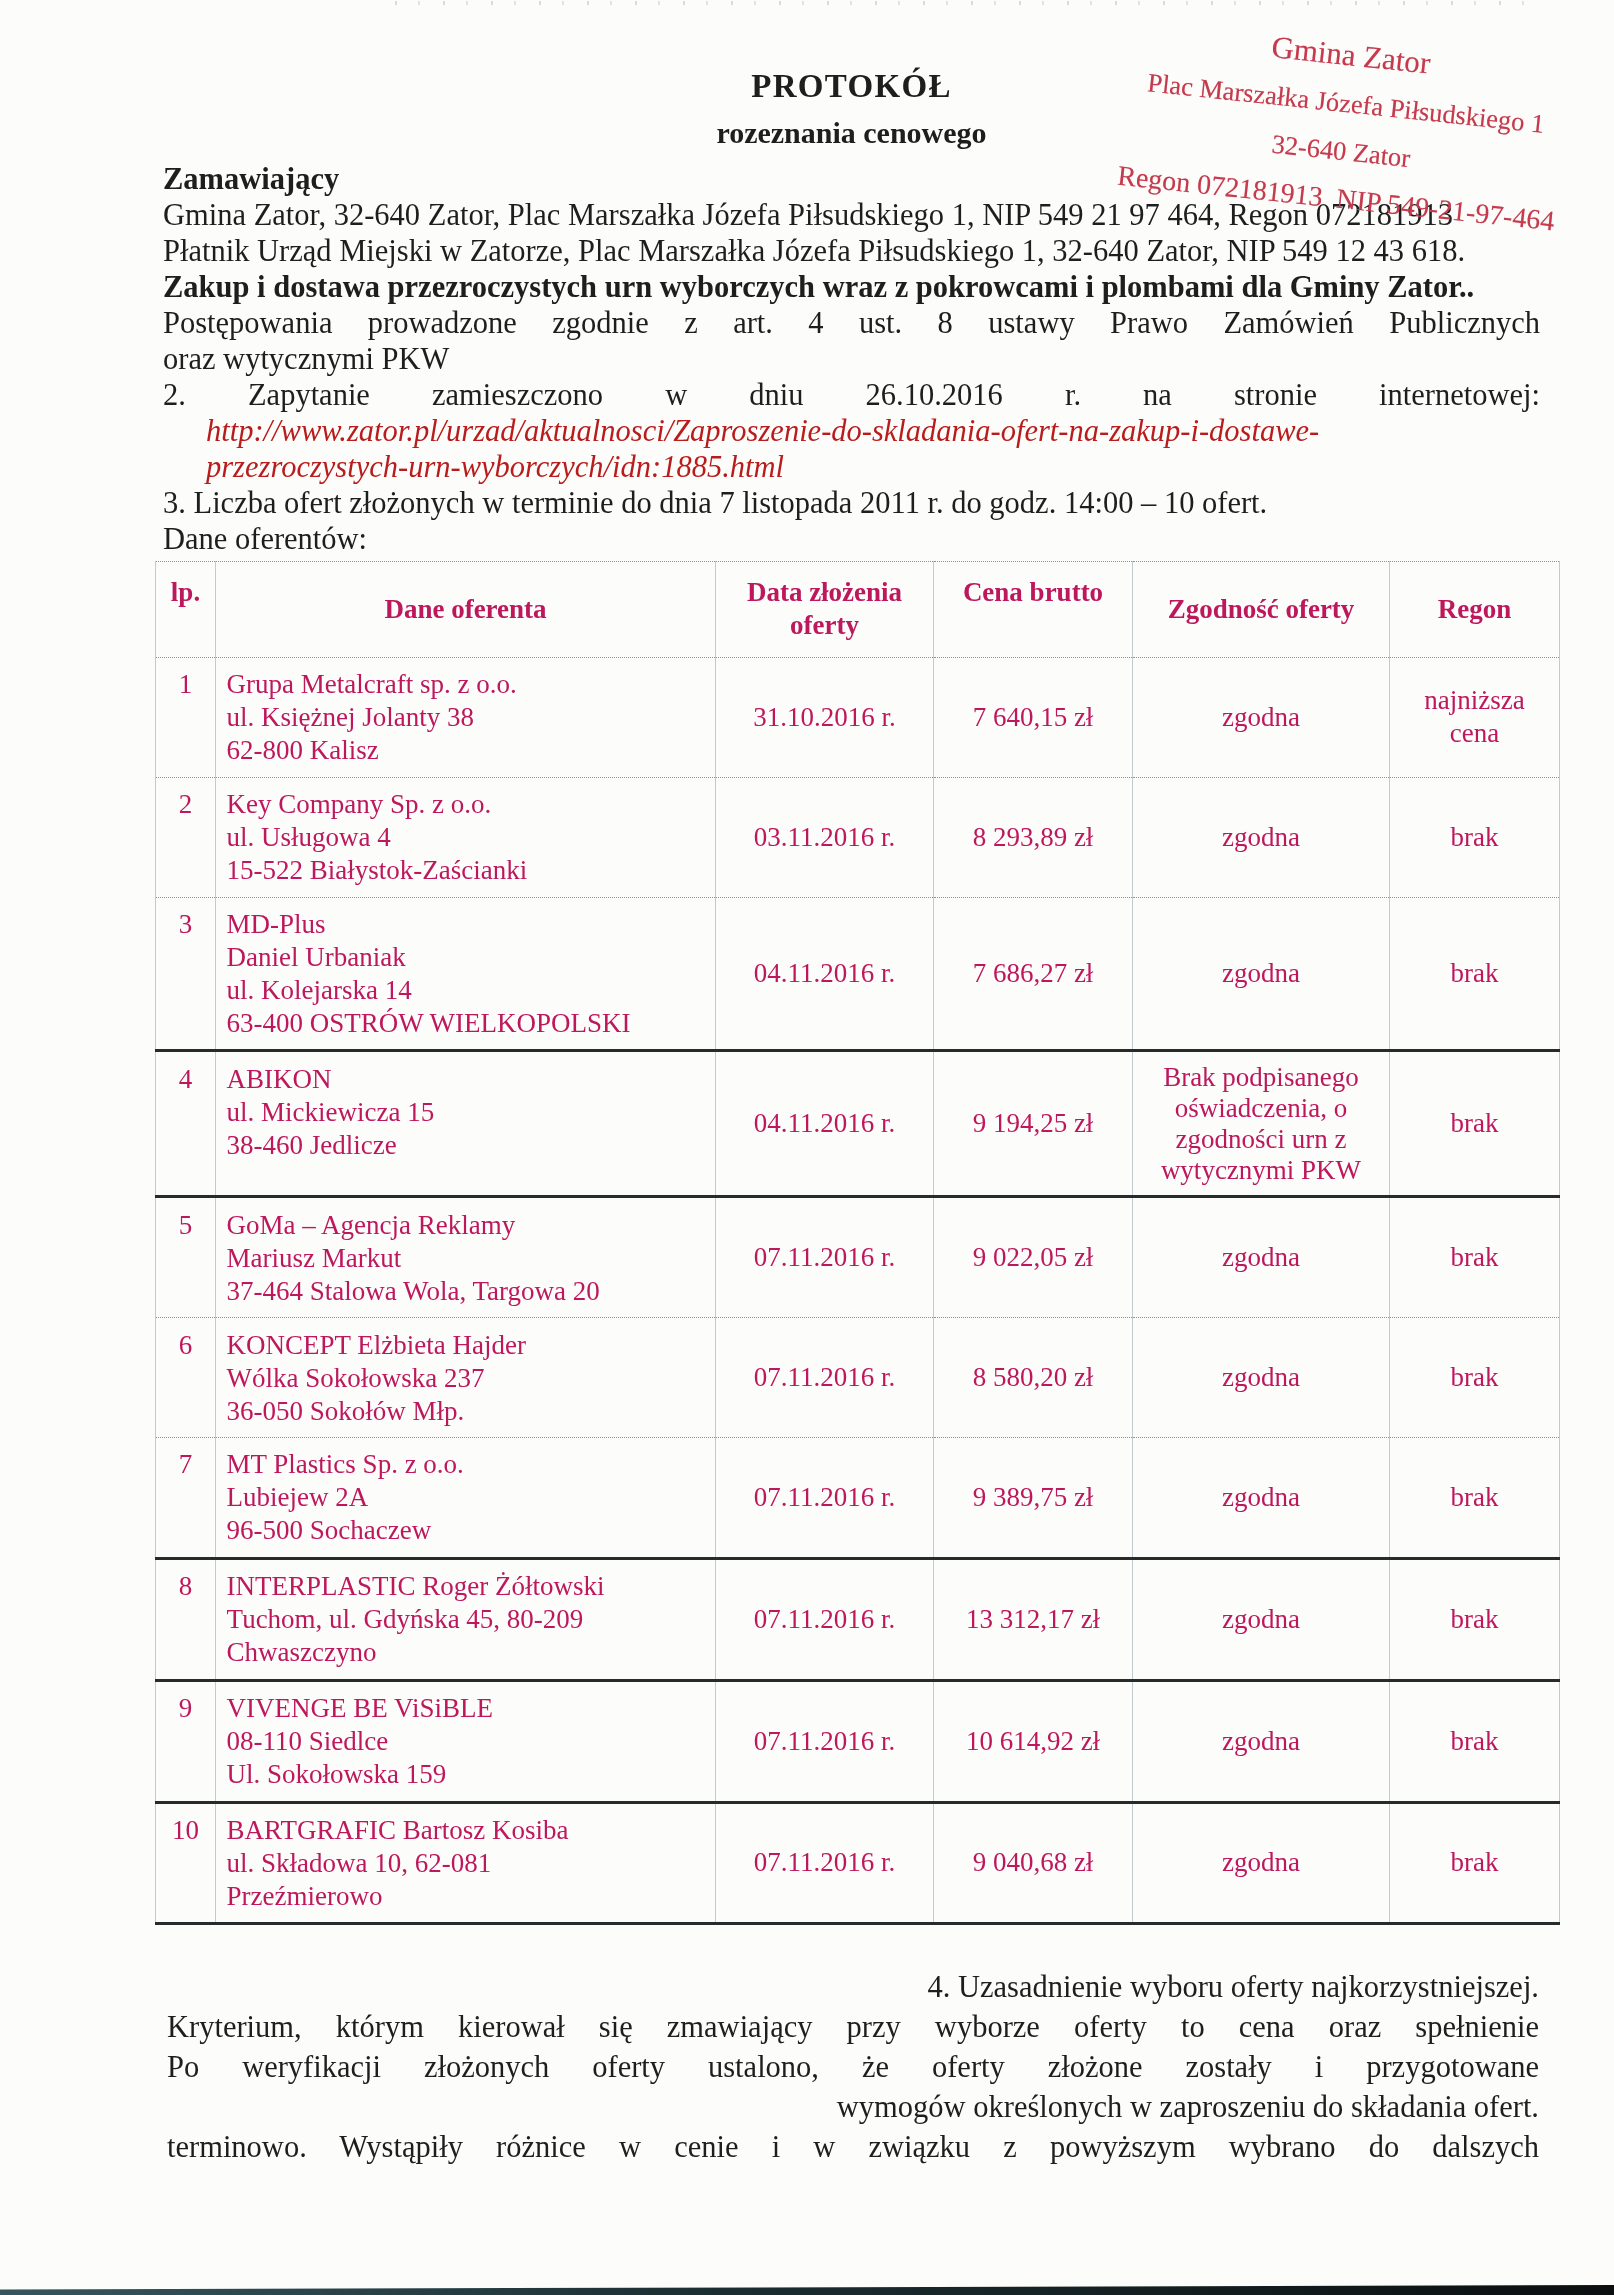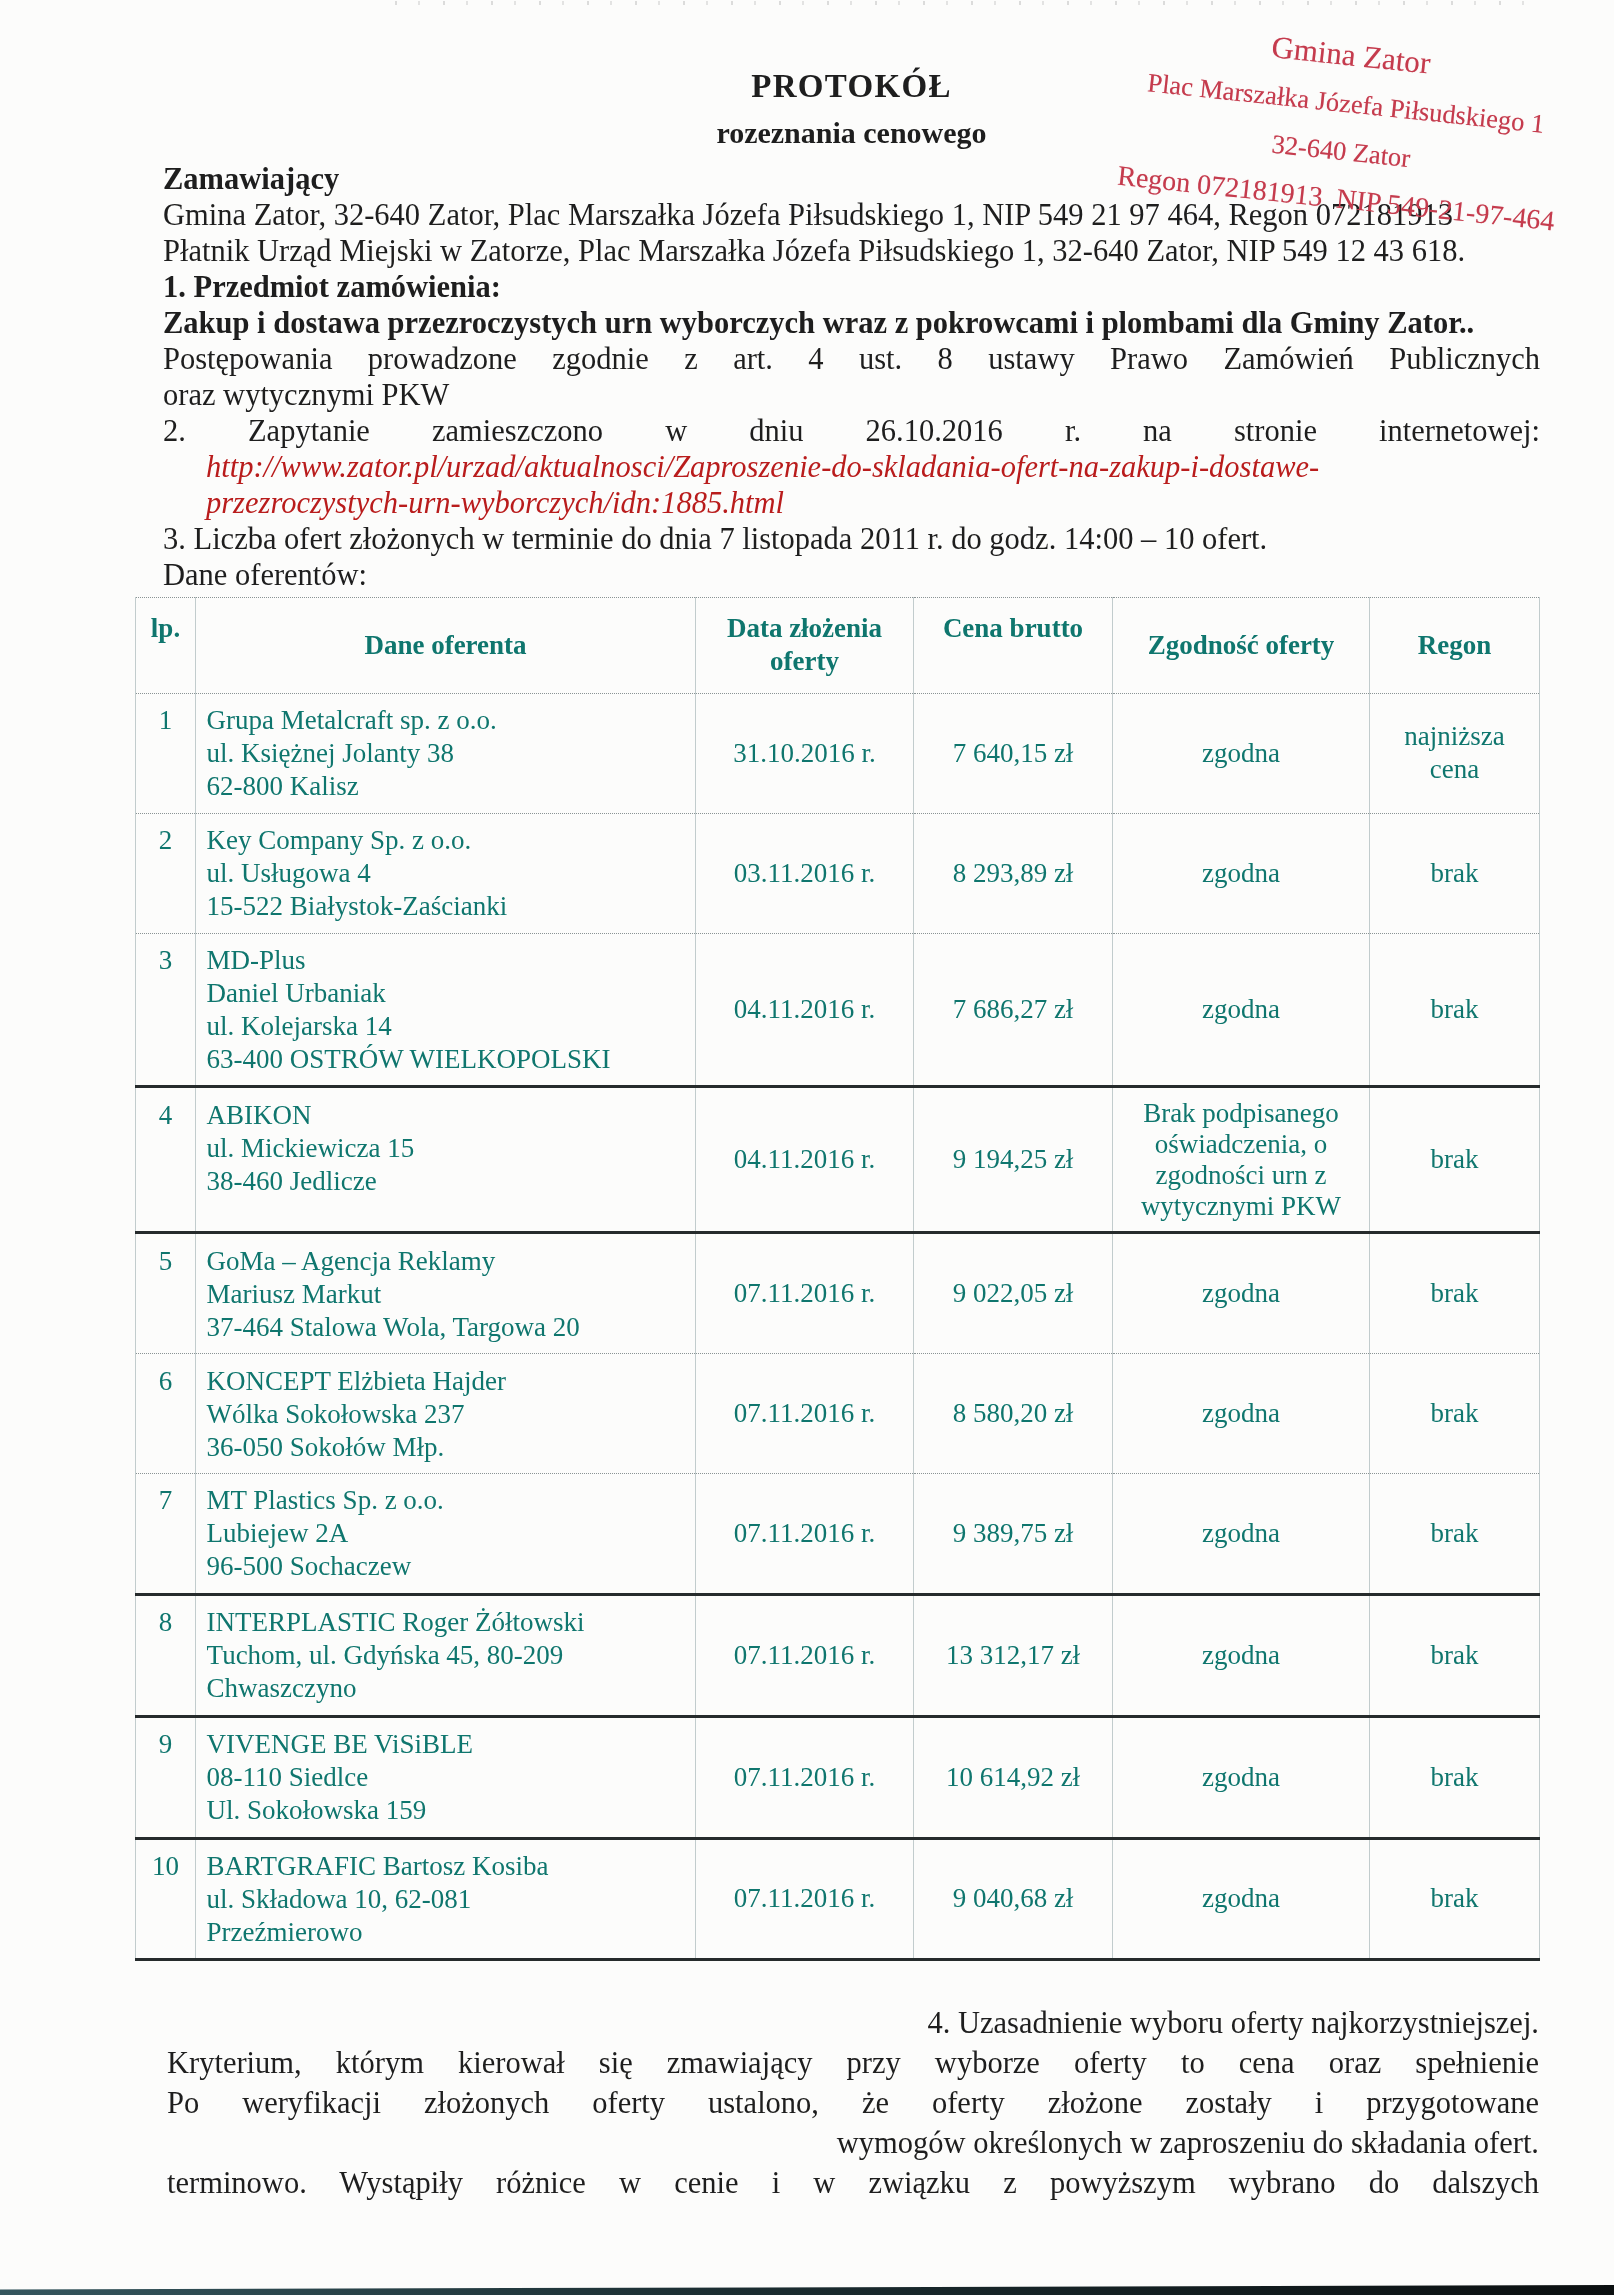--- a/index.html
+++ b/index.html
@@ -34,23 +34,24 @@
 
   .bodyline { font-size:30.5px; line-height:36px; white-space:nowrap; }
   .b { font-weight:bold; }
   .jl { text-align:justify; text-align-last:justify; white-space:normal; }
   .mt { margin-top:9.3px; }
   .url-line { font-size:30.5px; line-height:36px; font-style:italic; color:#b91c1c; padding-left:43px; white-space:nowrap; }
 
   .table-wrap { margin-left:135px; margin-top:4px; }
   table.offers {
     border-collapse:collapse; table-layout:fixed; width:1405px;
-    font-size:27px; line-height:33px; color:#0f766e;
+    font-size:27px; line-height:33px; color:#be185d;
     border-left:1.3px solid #c2cccd; border-right:1.3px solid #c2cccd;
     border-top:1.3px dotted #8a9394;
+    margin-left:20px;
   }
   .offers th, .offers td {
     border-left:1.3px solid #c2cccd; border-right:1.3px solid #c2cccd;
     padding:9.3px 8px; vertical-align:middle; text-align:center;
   }
   .offers thead th { font-weight:bold; white-space:pre-line; border-bottom:1.3px dotted #8a9394; padding-top:14.6px; padding-bottom:14.6px; }
   .offers thead th.th-lp { vertical-align:top; text-align:center; }
   .offers thead th.th-cena { vertical-align:top; }
   .offers td.cell-lp { vertical-align:top; text-align:center; padding-top:10.6px; }
   .offers td.cell-dane { text-align:left; vertical-align:top; padding-left:10.6px; padding-top:10.6px; }
@@ -85,21 +86,20 @@
   <div class="content">
     <div class="spacer-top"></div>
 
     <div class="doc-title">PROTOKÓŁ</div>
     <div class="doc-subtitle">rozeznania cenowego</div>
 
     <div class="bodyline b mt">Zamawiający</div>
     <div class="bodyline">Gmina Zator, 32-640 Zator, Plac Marszałka Józefa Piłsudskiego 1, NIP 549 21 97 464, Regon 072181913</div>
     <div class="bodyline">Płatnik Urząd Miejski w Zatorze, Plac Marszałka Józefa Piłsudskiego 1, 32-640 Zator, NIP 549 12 43 618.</div>
 
-    <div class="bodyline b">1. Przedmiot zamówienia:</div>
     <div class="bodyline b">Zakup i dostawa przezroczystych urn wyborczych wraz z pokrowcami i plombami dla Gminy Zator..</div>
     <div class="bodyline jl">Postępowania prowadzone zgodnie z art. 4 ust. 8 ustawy Prawo Zamówień Publicznych</div>
     <div class="bodyline">oraz wytycznymi PKW</div>
 
     <div class="bodyline jl">2. Zapytanie zamieszczono w dniu 26.10.2016 r. na stronie internetowej:</div>
     <div class="url-line">http://www.zator.pl/urzad/aktualnosci/Zaproszenie-do-skladania-ofert-na-zakup-i-dostawe-</div>
     <div class="url-line">przezroczystych-urn-wyborczych/idn:1885.html</div>
 
     <div class="bodyline">3. Liczba ofert złożonych w terminie do dnia 7 listopada 2011 r. do godz. 14:00 – 10 ofert.</div>
     <div class="bodyline">Dane oferentów:</div>

